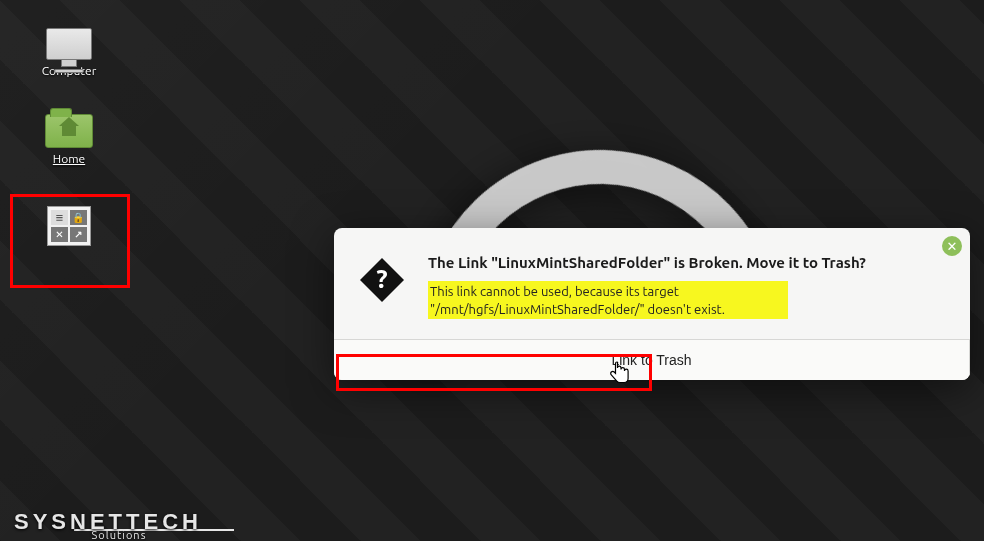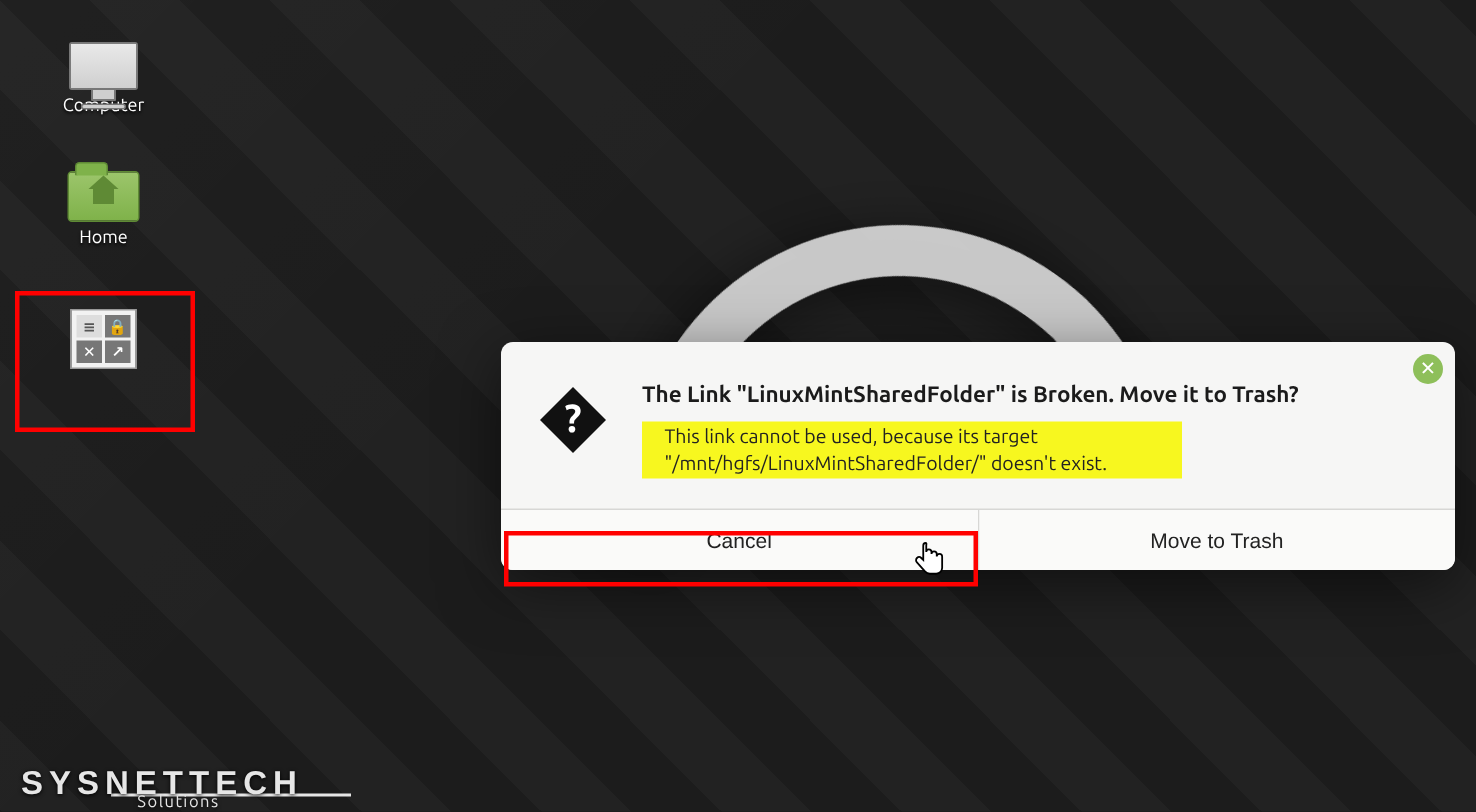--- a/index.html
+++ b/index.html
@@ -177,21 +177,21 @@
     font-size: 15px;
     margin-bottom: 10px;
     color: #1b1b1b;
   }
   .dialog-msg {
     background: #f7f71f;
     display: inline-block;
     font-size: 13px;
     line-height: 1.4;
     color: #222;
-    padding: 1px 15px;
+    padding: 1px 2px;
     max-width: 360px;
   }
   .dialog-buttons {
     display: flex;
     border-top: 1px solid #d7d7d5;
   }
   .dialog-buttons button {
     flex: 1;
     padding: 12px 0;
     background: #fafaf9;
@@ -245,21 +245,21 @@
 
 <div class="desktop-icon" style="top:12px; left:14px;">
   <div style="position:relative; height:48px; display:flex; align-items:flex-end;">
     <div class="computer-glyph">
       <div class="computer-base"></div>
     </div>
   </div>
   <div class="label">Computer</div>
 </div>
 
-<div class="desktop-icon" style="top:104px; left:14px;">
+<div class="desktop-icon" style="top:104px; left:14px;text-decoration:underline;">
   <div style="position:relative; height:44px; display:flex; align-items:flex-end;">
     <div class="home-glyph">
       <div class="house"></div>
     </div>
   </div>
   <div class="label">Home</div>
 </div>
 
 <div class="desktop-icon" style="top:202px; left:14px;">
   <div style="position:relative; height:44px; display:flex; align-items:flex-end;">
@@ -282,22 +282,21 @@
         <polygon points="24,2 46,24 24,46 2,24" fill="#111"></polygon>
         <text x="24" y="32" text-anchor="middle" font-size="26" font-weight="bold" fill="#fff">?</text>
       </svg>
     </div>
     <div class="dialog-text">
       <div class="dialog-title">The Link "LinuxMintSharedFolder" is Broken. Move it to Trash?</div>
       <div class="dialog-msg">This link cannot be used, because its target "/mnt/hgfs/LinuxMintSharedFolder/" doesn't exist.</div>
     </div>
   </div>
   <div class="dialog-buttons">
-    <button>Cancel</button>
-    <button>Move to Trash</button>
+    <button>Link to Trash</button>
   </div>
 </div>
 
 <div class="cancel-outline red-outline" style="left:336px; top:354px; width:316px; height:37px;"></div>
 
 <svg style="position:absolute; left:608px; top:360px; pointer-events:none;" width="24" height="30" viewBox="0 0 24 30">
   <path d="M9 2c-1 0-1.5.8-1.5 1.8v9.5l-1.3-1.3c-.8-.8-2.1-.8-2.9 0-.8.8-.8 2.1 0 2.9l5.5 6.2c.8.9 1.9 1.4 3.1 1.4h4.3c2.2 0 3.9-1.8 3.9-4V11c0-1-.8-1.8-1.8-1.8s-1.8.8-1.8 1.8V9.4c0-1-.8-1.8-1.8-1.8S13 8.4 13 9.4V8c0-1-.8-1.8-1.8-1.8S9.5 7 9.5 8V3.8C9.5 2.8 10 2 9 2z" fill="#fff" stroke="#000" stroke-width="1.2"></path>
 </svg>
 
 <div class="watermark">

